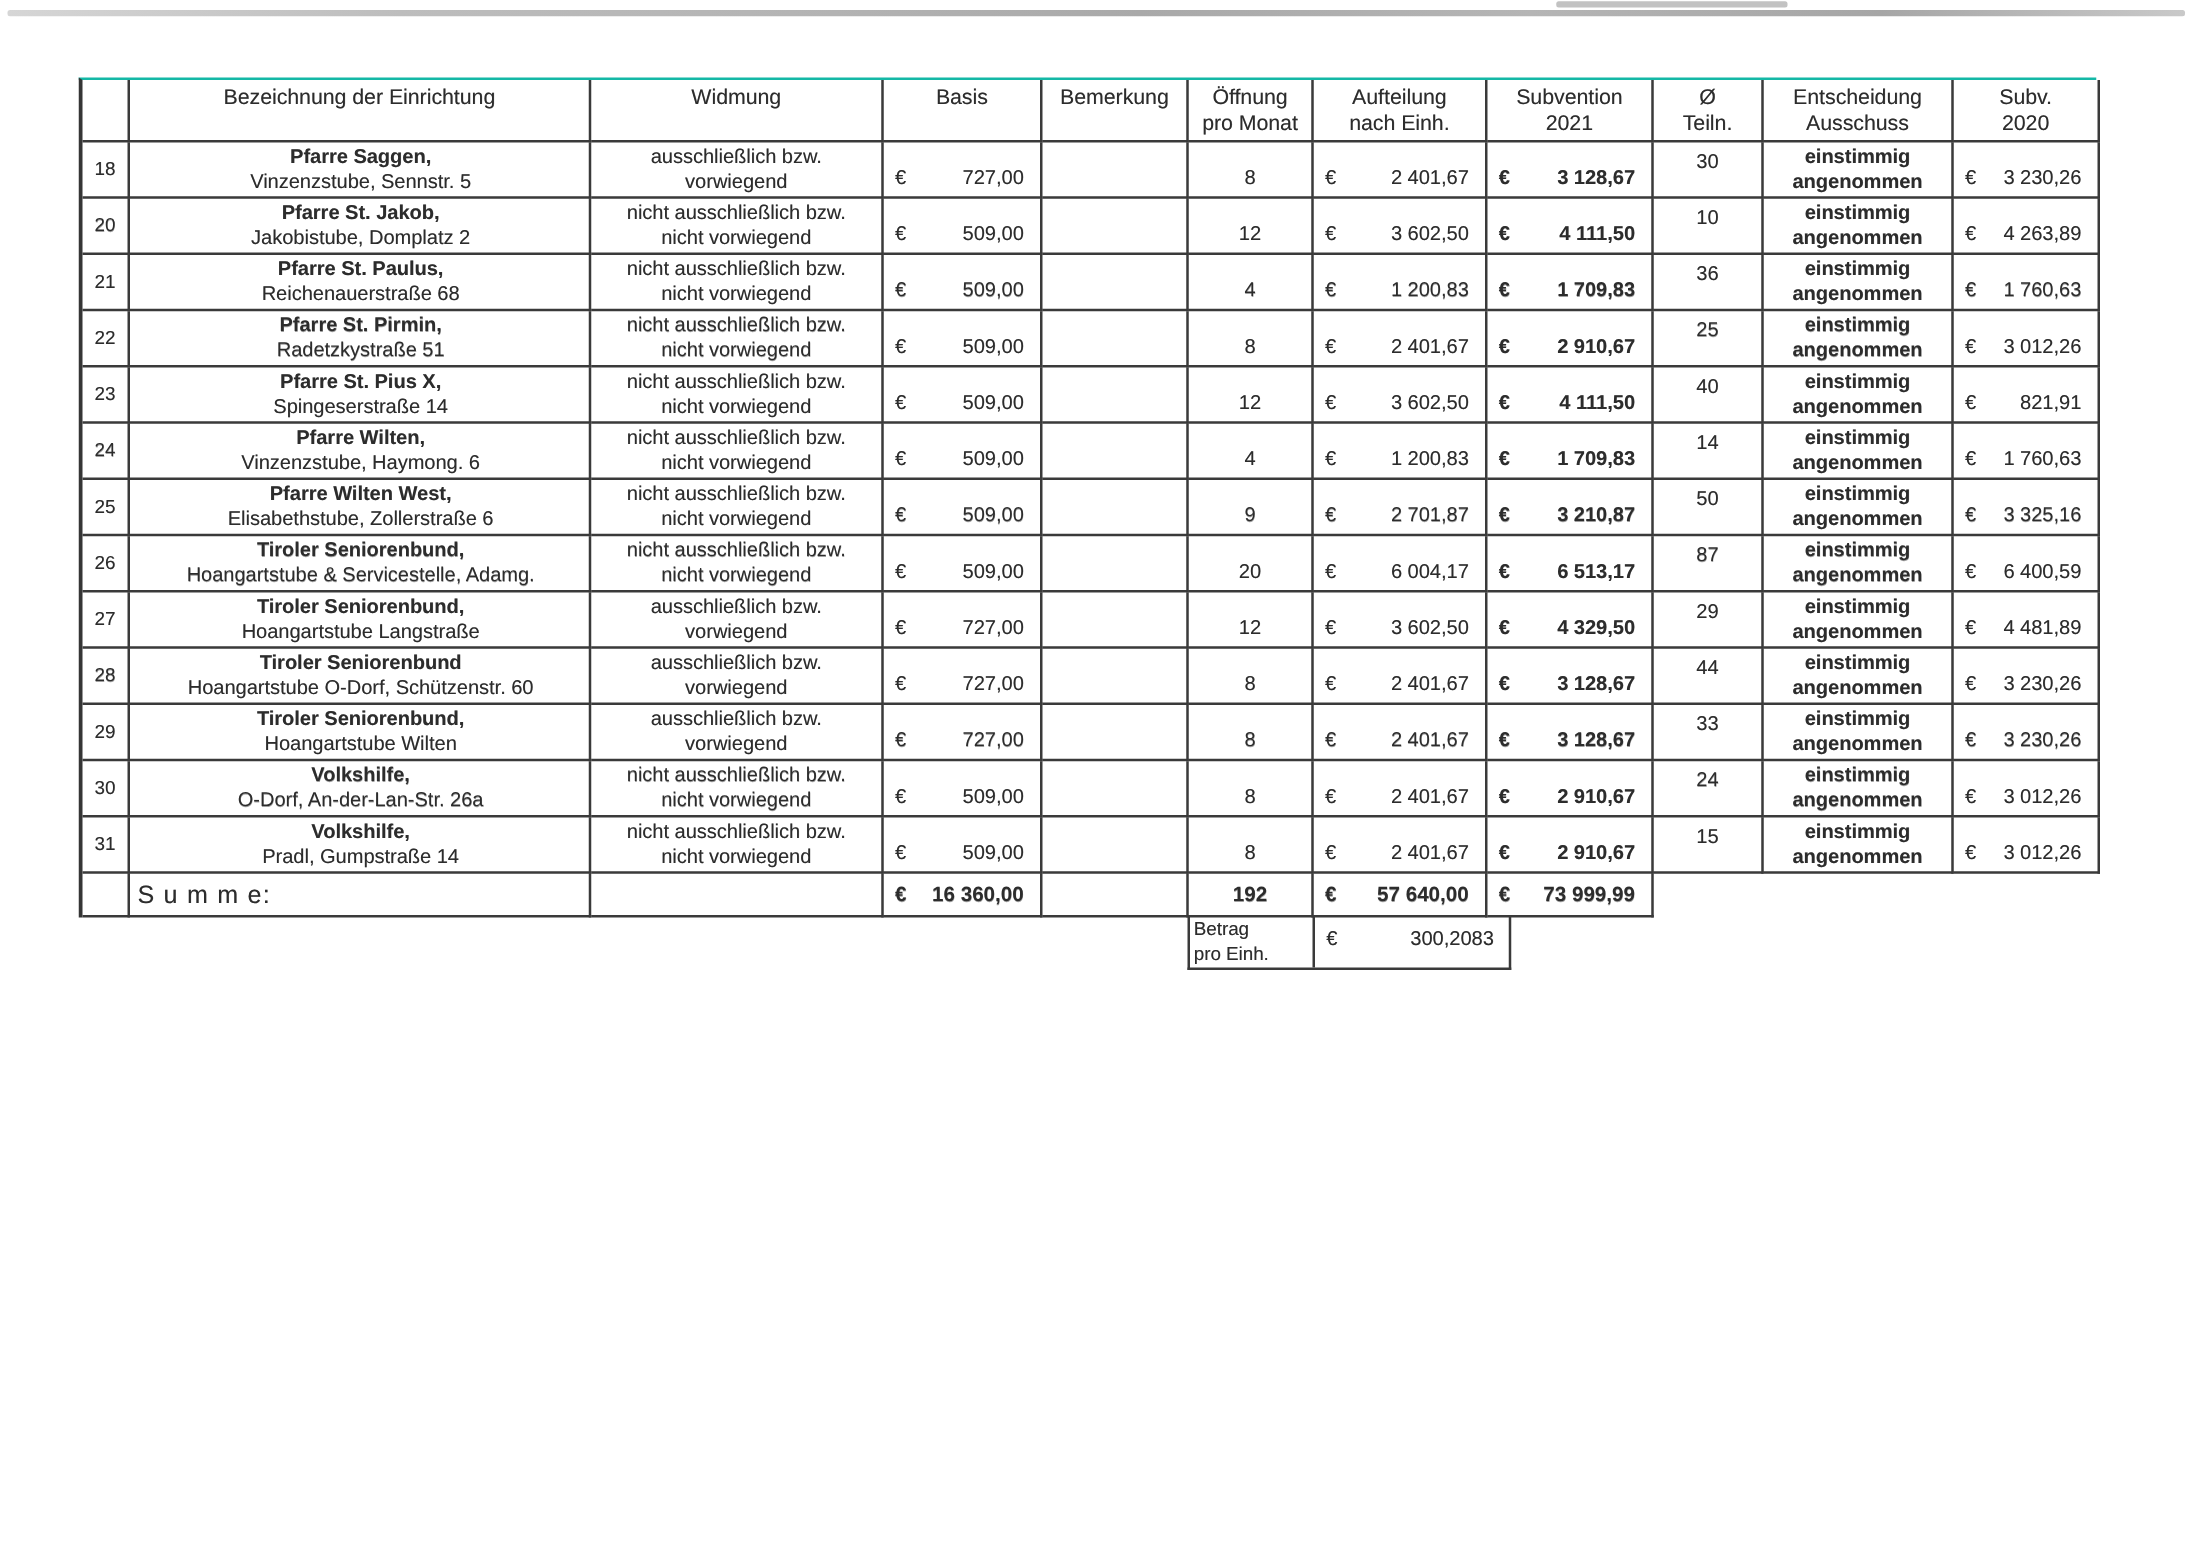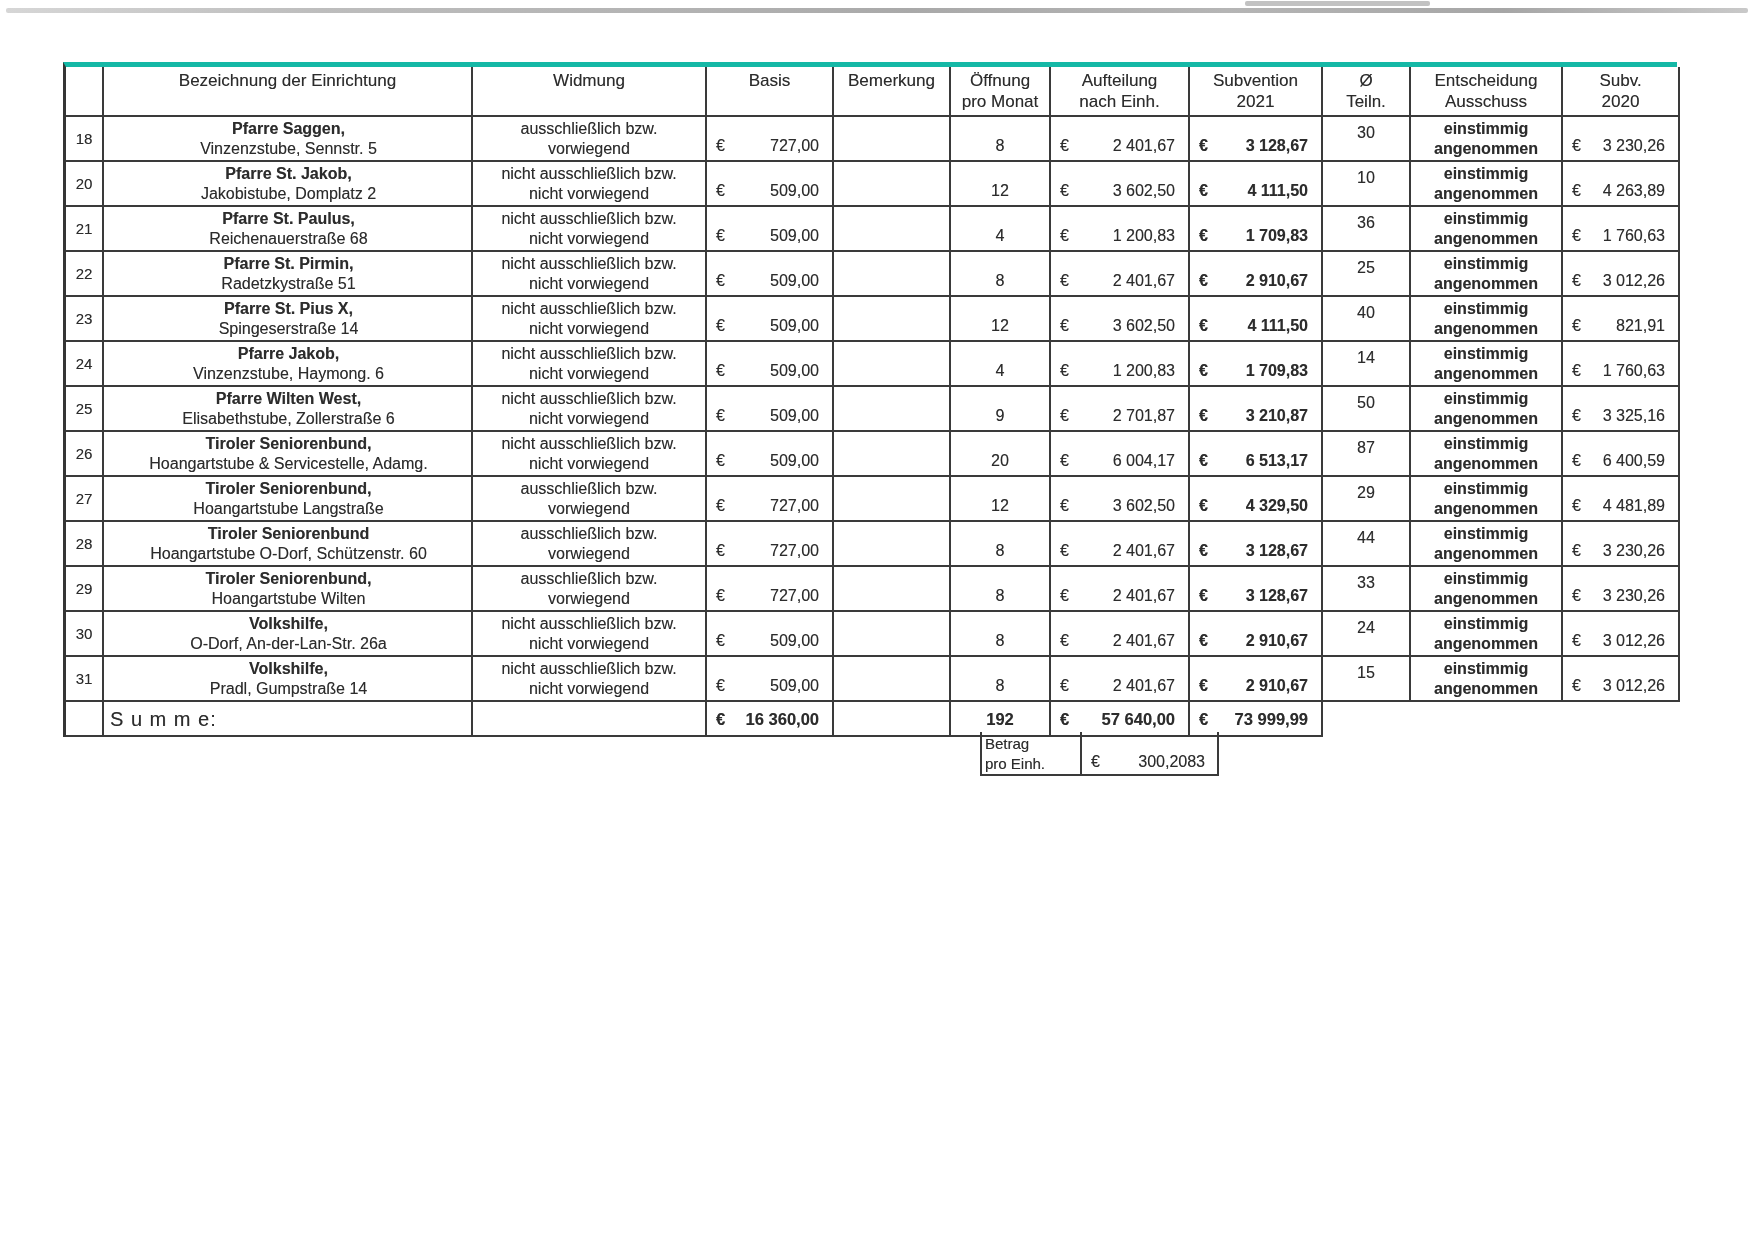--- a/index.html
+++ b/index.html
@@ -22,21 +22,21 @@
     position:absolute;top:1px;left:1245px;width:185px;height:5px;
     background:#8f8f8f;opacity:.55;border-radius:2px;
   }
 
   
   .tbl{
     position:absolute;left:63px;top:62px;width:1614px;
     display:grid;
     grid-template-columns:38px 369px 234px 127px 117px 100px 139px 133px 88px 152px 117px;
     grid-template-rows:50px repeat(13,45px) 35px;
-    border-top:5px solid #14b8a6;
+    border-top:2px solid #14b8a6;
     border-left:3px solid #353535;
     box-sizing:border-box;
     text-shadow:0.2px 0.2px 0.35px rgba(45,45,45,.45);
   }
   .c{
     border-right:2px solid #3a3a3a;
     border-bottom:2px solid #3a3a3a;
     box-sizing:border-box;
     overflow:hidden;
     font-size:16px;
@@ -63,24 +63,25 @@
   
   .decide{display:flex;flex-direction:column;justify-content:space-between;align-items:center;padding:2px 2px 3px;font-weight:bold;}
   
   .rownum{display:flex;align-items:center;justify-content:center;font-size:15px;}
   
   .sumlabel{display:flex;align-items:center;padding-left:6px;letter-spacing:1px;font-size:20px;}
   .summoney{display:flex;align-items:center;justify-content:space-between;padding:0 13px 0 9px;font-weight:bold;font-size:16.5px;}
   .sumnum{display:flex;align-items:center;justify-content:center;font-weight:bold;font-size:16.5px;}
   
   .betrag{
-    position:absolute;left:980px;top:732px;width:239px;height:44px;
+    position:absolute;left:950px;top:732px;width:259px;height:44px;
     display:flex;box-sizing:border-box;
     border-left:2px solid #3a3a3a;border-right:2px solid #3a3a3a;border-bottom:2px solid #3a3a3a;
     text-shadow:0.2px 0.2px 0.35px rgba(45,45,45,.45);
+    align-items:center;
   }
   .betrag .bc1{width:100px;box-sizing:border-box;border-right:2px solid #3a3a3a;
     font-size:15px;line-height:20px;padding:2px 0 0 3px;}
   .betrag .bc2{flex:1;display:flex;align-items:flex-end;justify-content:space-between;
     padding:0 12px 3px 9px;font-size:16px;}
 </style>
 </head>
 <body>
 
 <div class="scan-bar"></div>
@@ -225,21 +226,21 @@
       </div><div class="c money bold">
         <span>€</span>
         <span>4 111,50</span>
       </div><div class="c numtop">40</div><div class="c decide">
         <span>einstimmig</span>
         <span>angenommen</span>
       </div><div class="c money">
         <span>€</span>
         <span>821,91</span>
       </div><div class="c rownum">24</div><div class="c two namecell">
-        <span class="ln nameln">Pfarre Jakob,</span>
+        <span class="ln nameln">Pfarre Wilten,</span>
         <span class="ln addrln">Vinzenzstube, Haymong.  6</span>
       </div><div class="c two center">
         <span class="ln">nicht ausschließlich bzw.</span>
         <span class="ln">nicht vorwiegend</span>
       </div><div class="c money">
         <span>€</span>
         <span>509,00</span>
       </div><div class="c"></div><div class="c numbot">4</div><div class="c money">
         <span>€</span>
         <span>1 200,83</span>

